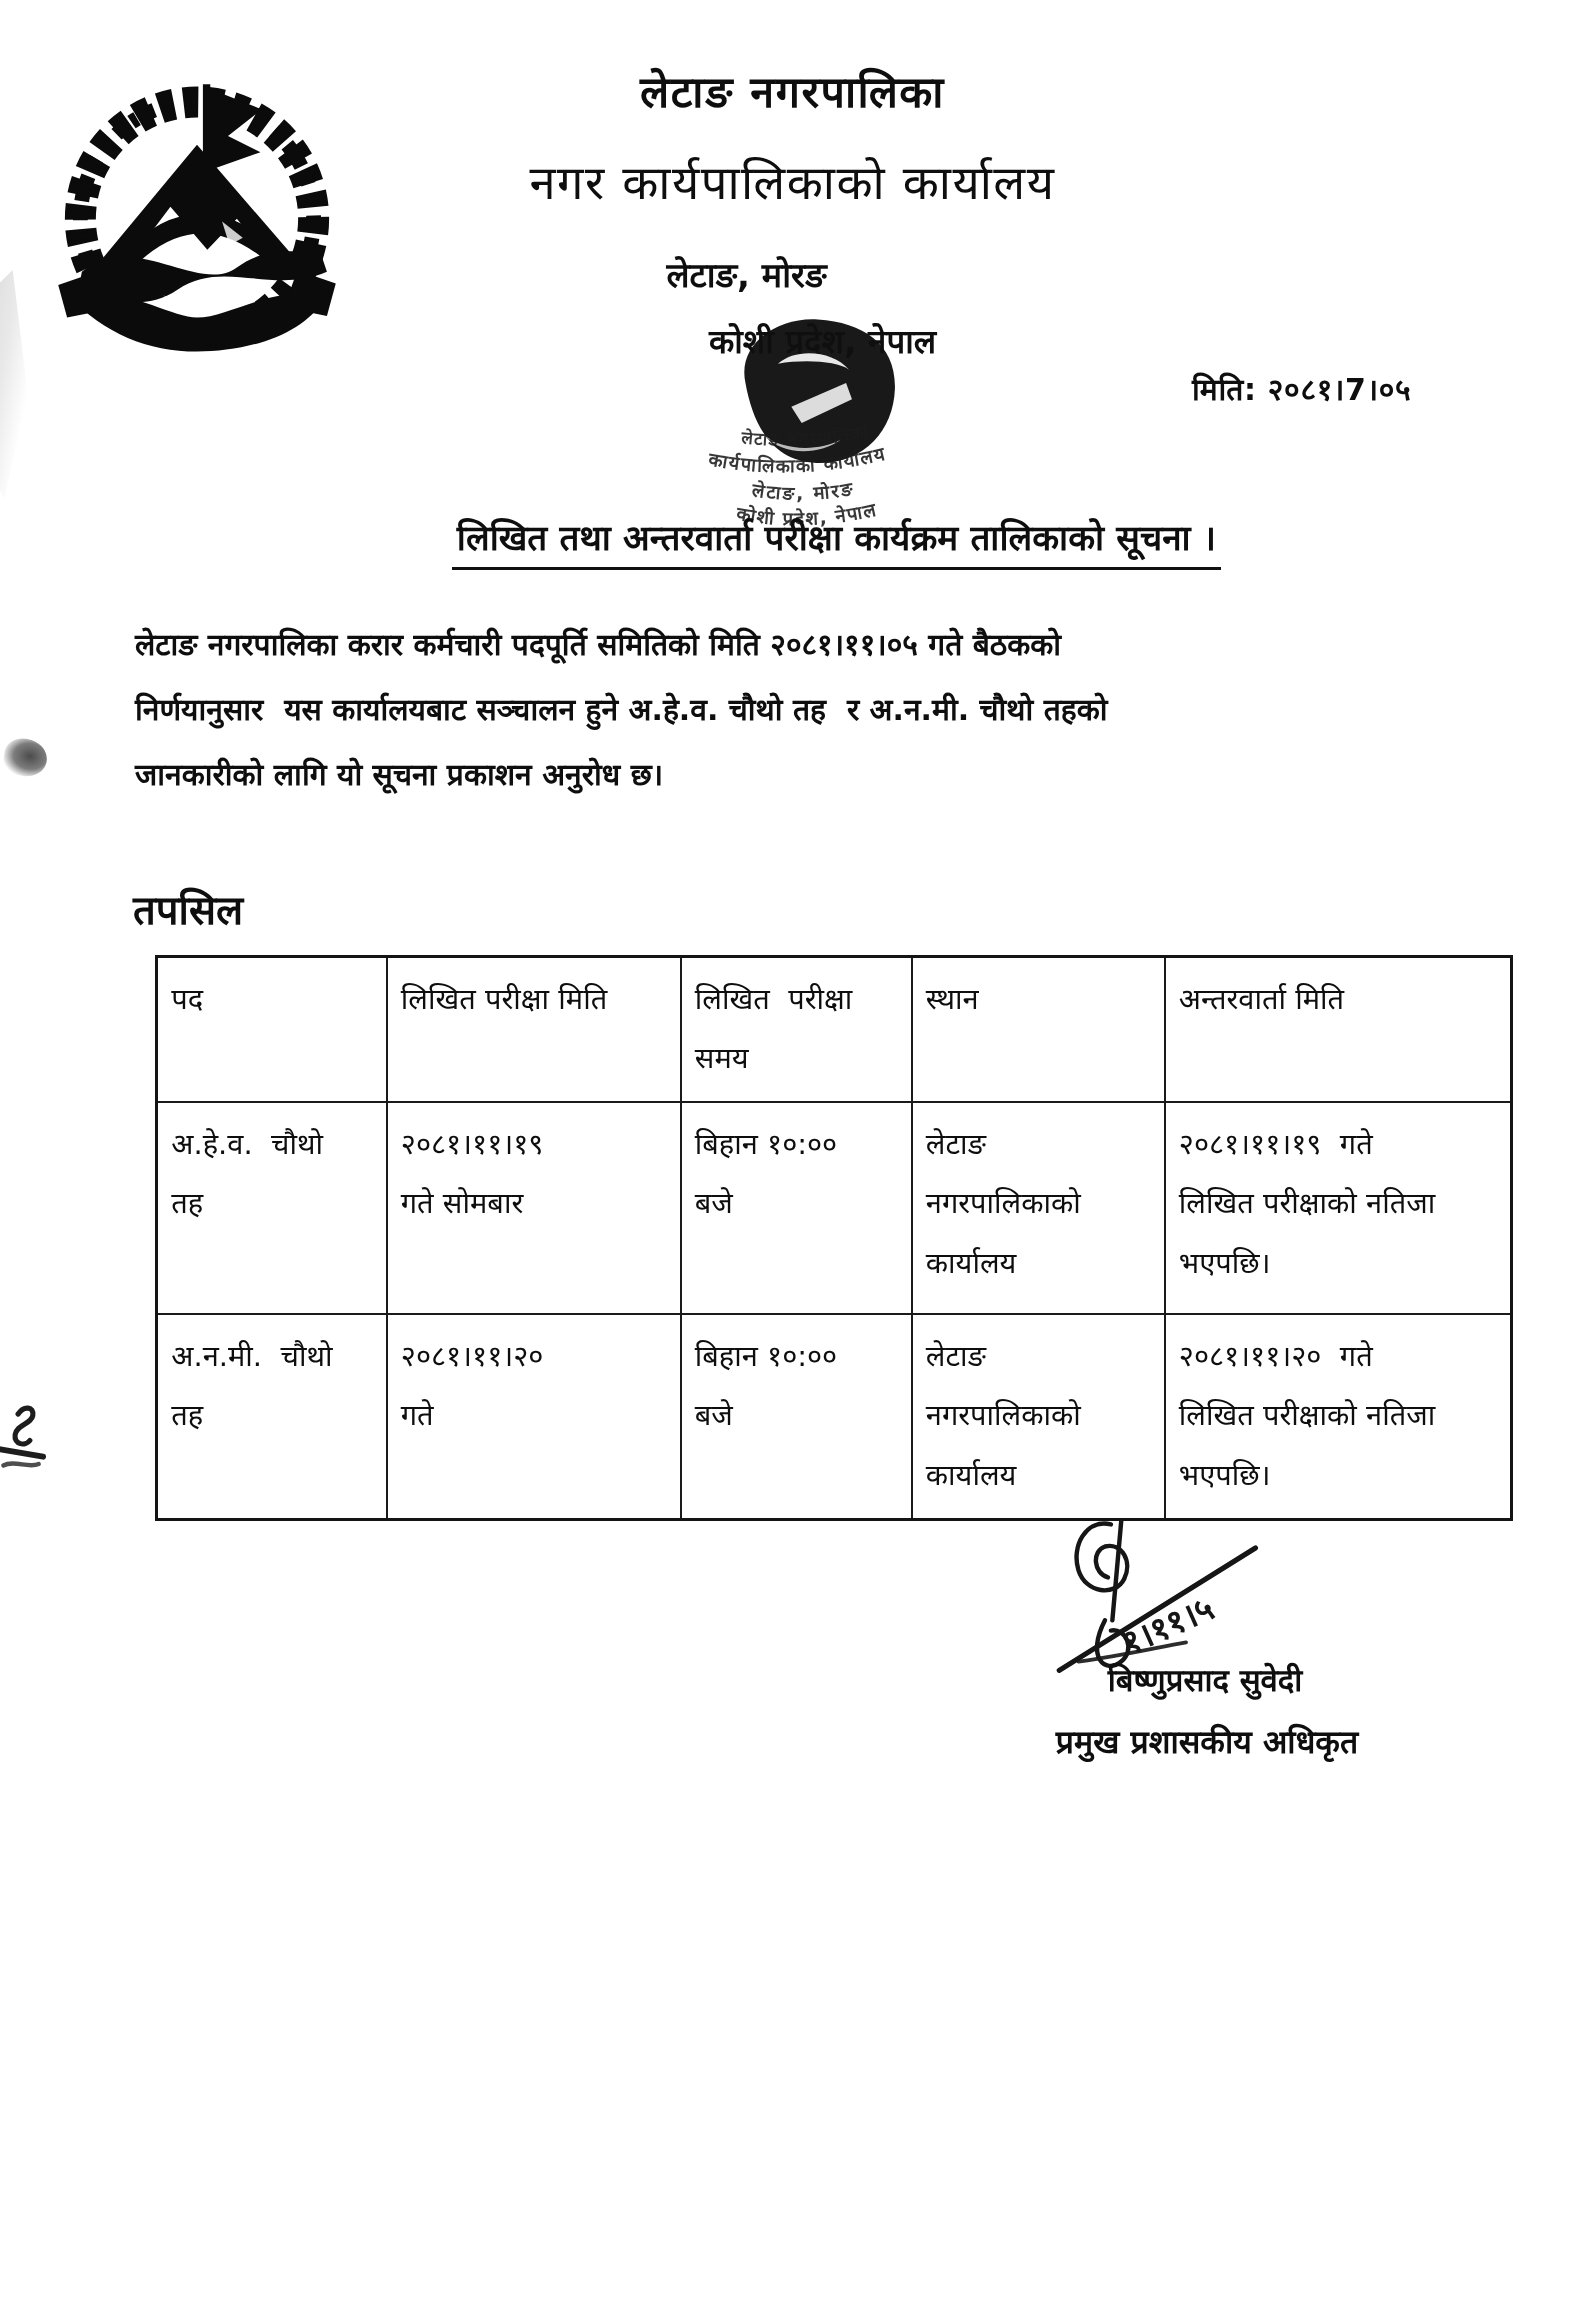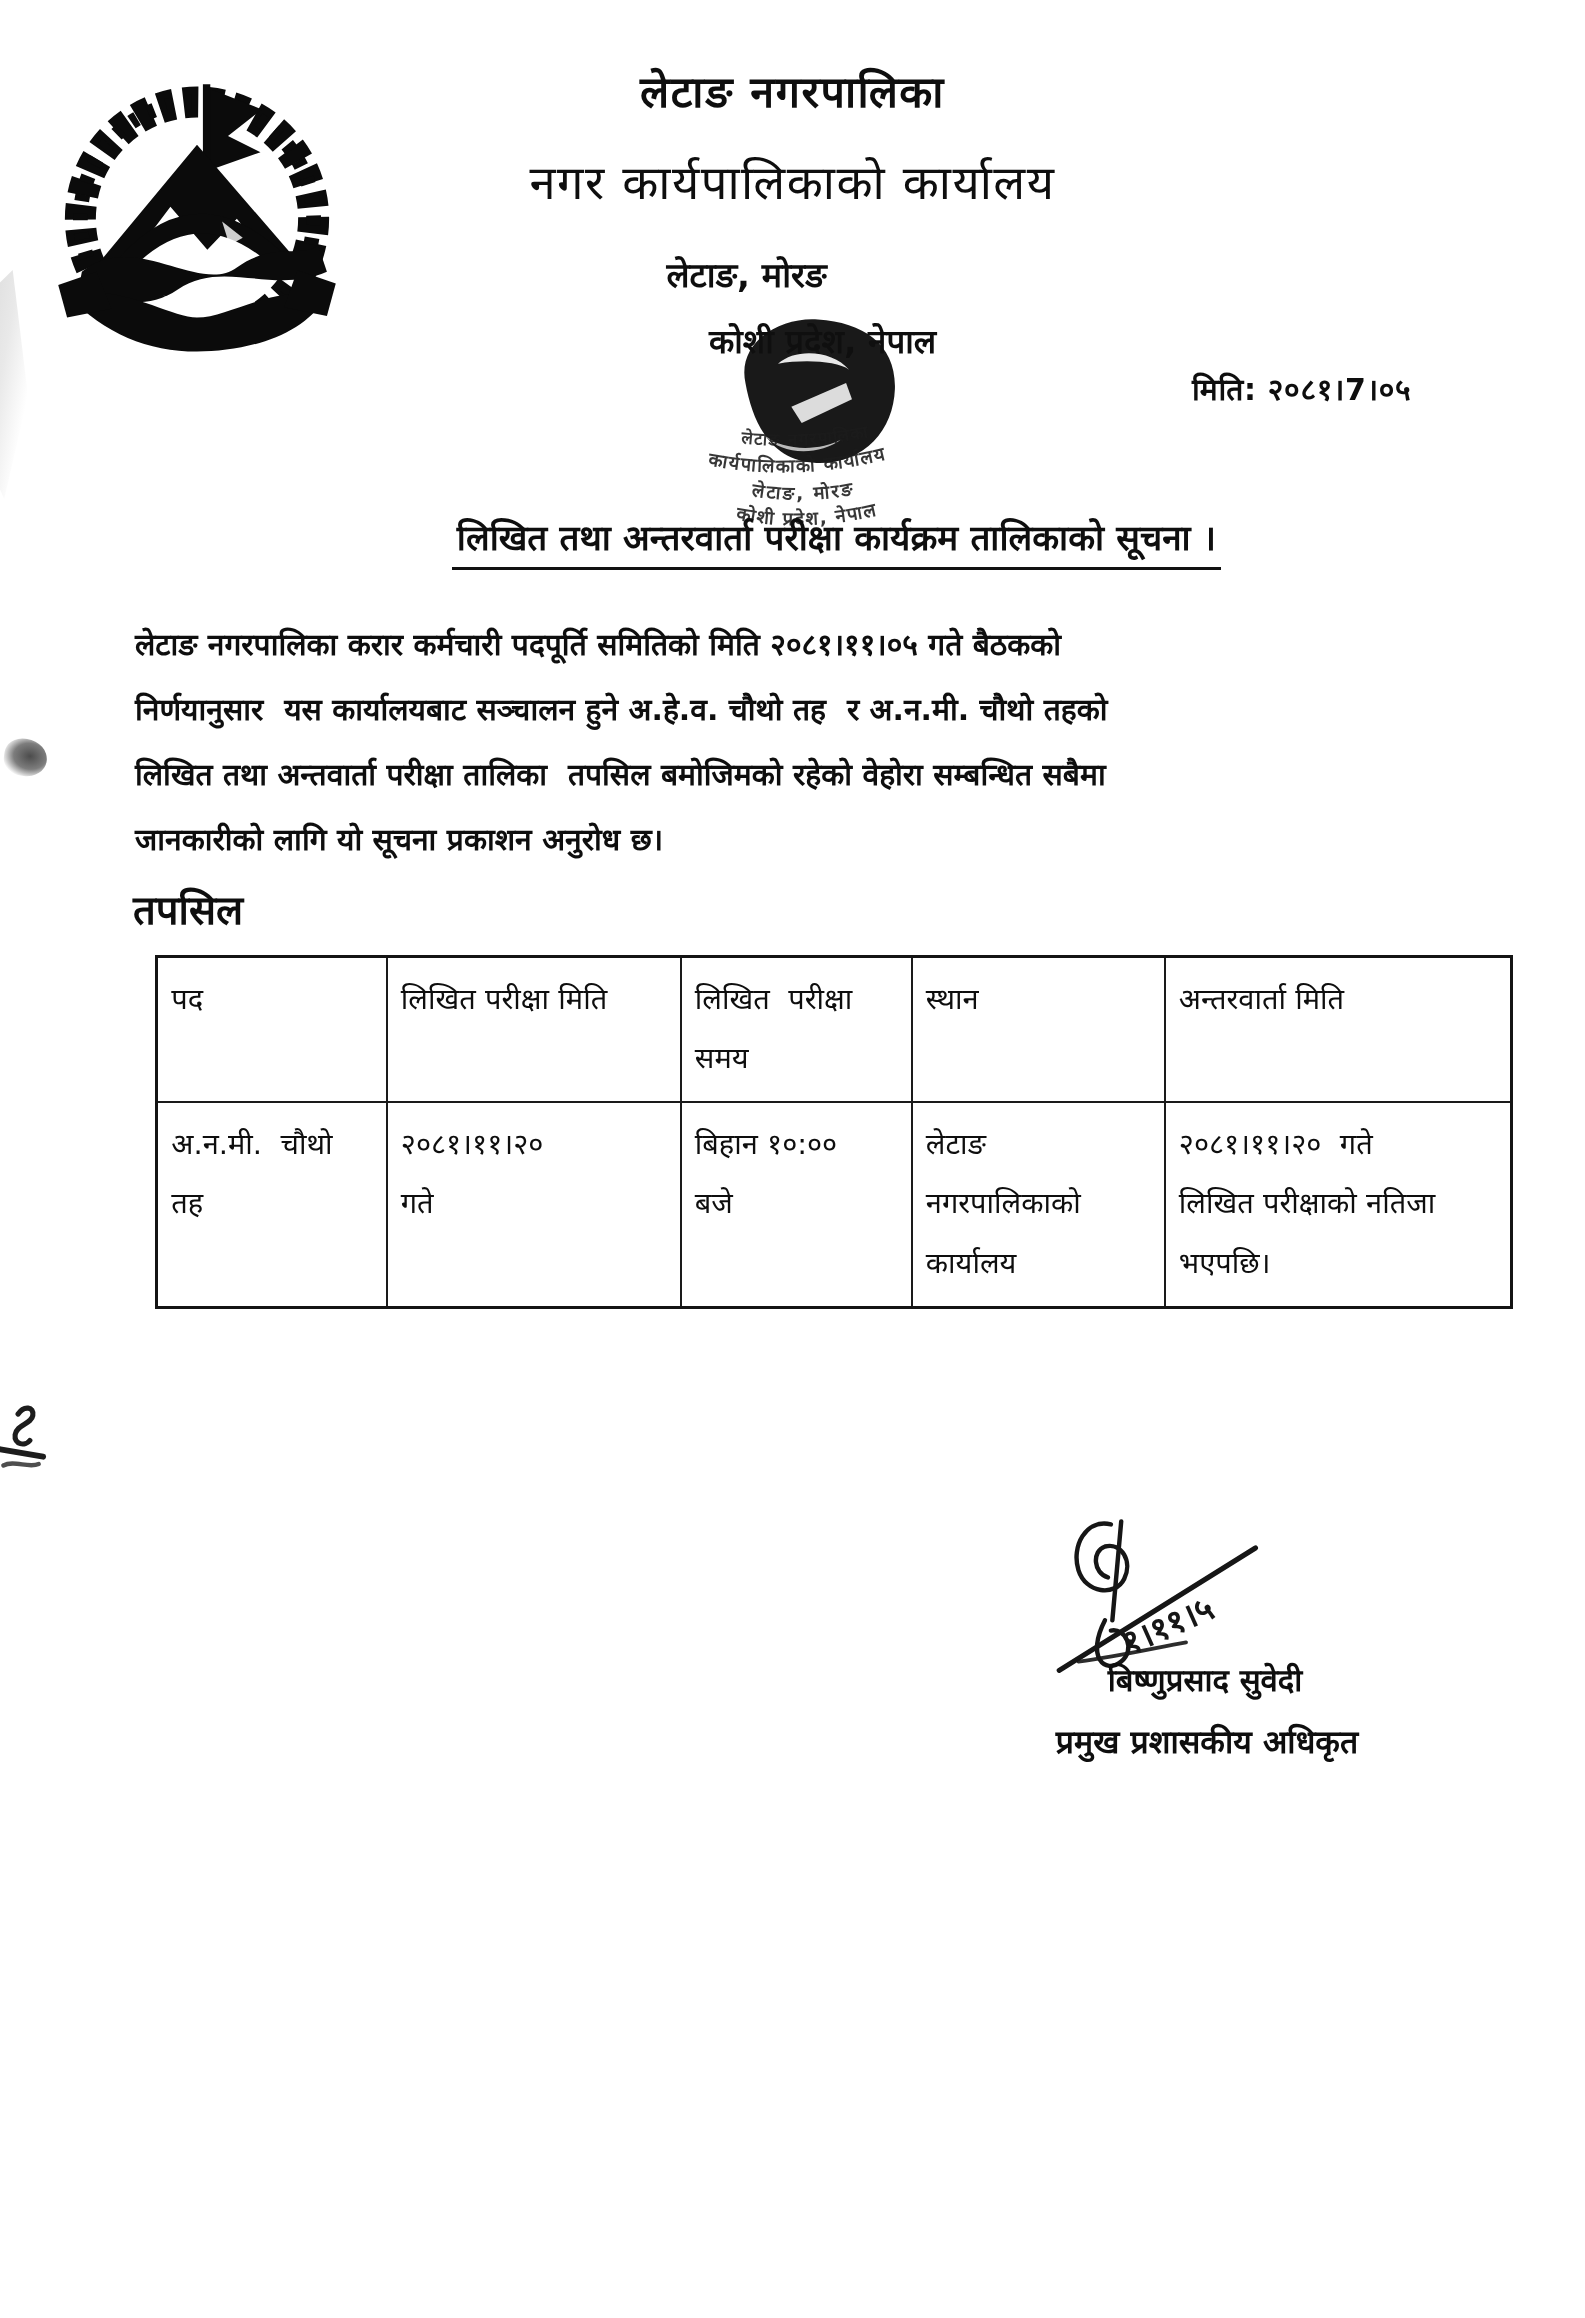--- a/index.html
+++ b/index.html
@@ -112,21 +112,20 @@
     </g>
   </svg>
 
   <div class="abs center doc-title">
     <span>लिखित तथा अन्तरवार्ता परीक्षा कार्यक्रम तालिकाको सूचना ।</span>
   </div>
 
   <div class="abs body-text">
     <div class="body-line">लेटाङ नगरपालिका करार कर्मचारी पदपूर्ति समितिको मिति २०८१।११।०५ गते बैठकको</div>
     <div class="body-line">निर्णयानुसार  यस कार्यालयबाट सञ्चालन हुने अ.हे.व. चौथो तह  र अ.न.मी. चौथो तहको</div>
-    <div class="body-line">लिखित तथा अन्तवार्ता परीक्षा तालिका  तपसिल बमोजिमको रहेको वेहोरा सम्बन्धित सबैमा</div>
     <div class="body-line">जानकारीको लागि यो सूचना प्रकाशन अनुरोध छ।</div>
   </div>
 
   <div class="abs tapasil">तपसिल</div>
 
   <div class="abs smudge"></div>
 
   <table class="sched">
     <colgroup>
       <col style="width:230px">
@@ -137,20 +136,34 @@
     </colgroup>
     <tbody>
         <tr class="hdr-row">
       <th>पद</th>
       <th>लिखित परीक्षा मिति</th>
       <th>लिखित  परीक्षा
 समय</th>
       <th>स्थान</th>
       <th>अन्तरवार्ता मिति</th>
     </tr>
+    <tr class="data-row-1">
+      <td>अ.हे.व.  चौथो
+तह</td>
+      <td>२०८१।११।१९
+गते सोमबार</td>
+      <td>बिहान १०:००
+बजे</td>
+      <td>लेटाङ
+नगरपालिकाको
+कार्यालय</td>
+      <td>२०८१।११।१९  गते
+लिखित परीक्षाको नतिजा
+भएपछि।</td>
+    </tr>
     <tr class="data-row-2">
       <td>अ.न.मी.  चौथो
 तह</td>
       <td>२०८१।११।२०
 गते</td>
       <td>बिहान १०:००
 बजे</td>
       <td>लेटाङ
 नगरपालिकाको
 कार्यालय</td>

